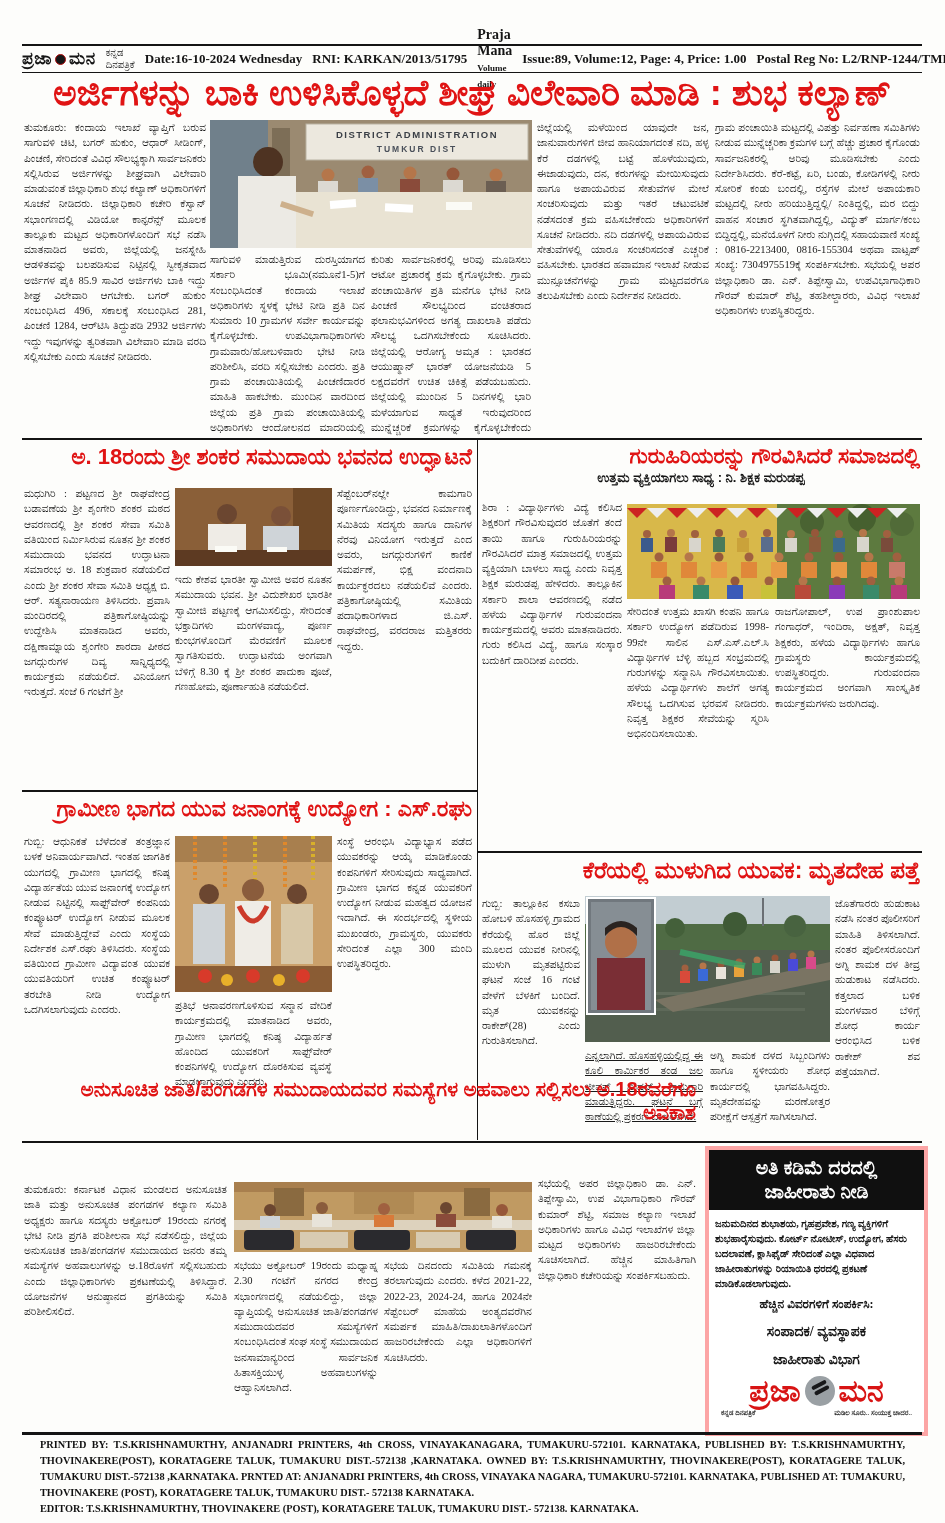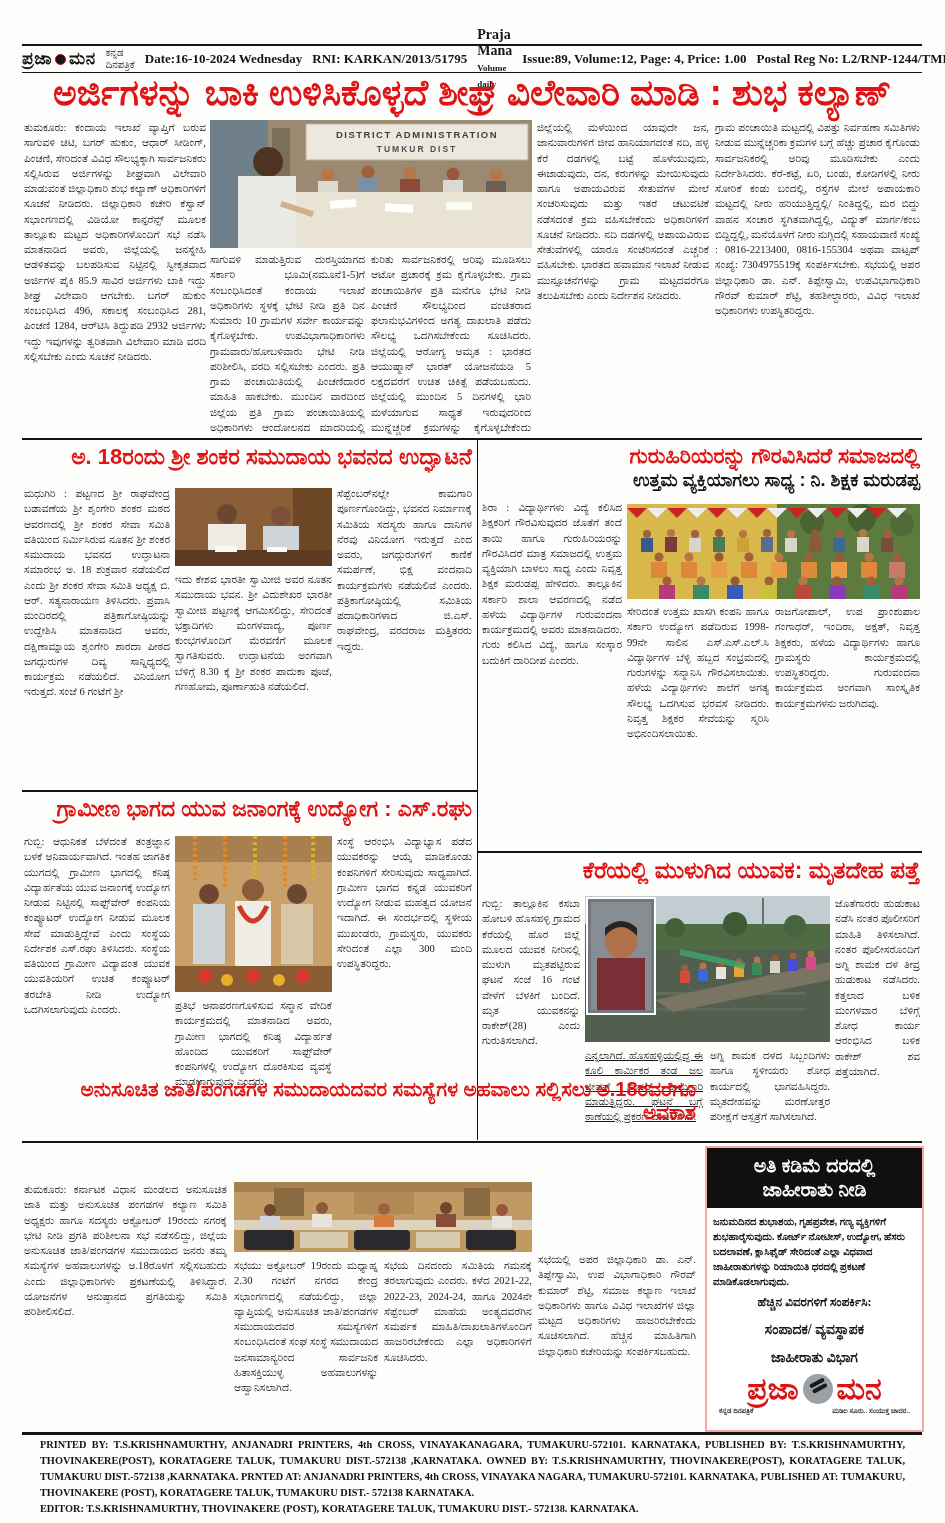--- a/index.html
+++ b/index.html
@@ -27,21 +27,21 @@
   .head-md{position:absolute;text-align:right;font-family:"Liberation Sans",sans-serif;
            font-weight:800;color:#e01414;}
   .head-sub{position:absolute;text-align:center;font-family:"Liberation Sans",sans-serif;
             font-weight:800;color:#141414;}
   
   .col{position:absolute;text-align:justify;font-size:10.6px;line-height:1.44;
        color:#1a1a1a;overflow:hidden;word-break:break-word;}
   .photo{position:absolute;overflow:hidden;background:#86efac;}
   .photo svg{display:block;width:100%;height:100%;}
   
-  #ad{position:absolute;left:705px;top:1146px;width:215px;height:282px;border:2px solid #fca5a5;
+  #ad{position:absolute;left:705px;top:1146px;width:215px;height:282px;border:4px solid #fca5a5;
       background:#fff;display:flex;flex-direction:column;align-items:stretch;}
   #ad .ad-head{background:#101010;color:#fff;text-align:center;font-family:"Liberation Sans",sans-serif;
       font-weight:800;font-size:19px;line-height:1.25;padding:6px 2px;}
   #ad .ad-body{font-size:10px;line-height:1.5;text-align:left;padding:6px 6px 2px 6px;font-weight:bold;}
   #ad .ad-contact{font-size:12px;font-weight:bold;text-align:center;margin-top:4px;}
   #ad .ad-role{font-size:14px;font-weight:bold;text-align:center;margin-top:12px;}
   .ad-logo{display:flex;align-items:center;justify-content:center;gap:4px;margin-top:6px;}
   .ad-logo .t{font-family:"Liberation Sans",sans-serif;font-weight:800;font-size:30px;color:#d81414;}
   .ad-emblem{width:30px;height:30px;border-radius:50%;background:#9aa0a4;position:relative;flex:0 0 auto;}
   .ad-emblem::after{content:"";position:absolute;left:6px;top:7px;width:16px;height:4px;background:#17181a;
@@ -131,26 +131,26 @@
           <rect x="33" y="36" width="38" height="30" fill="#efece6"></rect>
         <circle cx="106" cy="28" r="10" fill="#7a5038"></circle>
           <rect x="88" y="38" width="36" height="28" fill="#cfd4d8"></rect>
         <rect x="0" y="62" width="157" height="16" fill="#5d3a22"></rect>
         <rect x="40" y="58" width="22" height="6" fill="#fbfbf6"></rect>
         <rect x="92" y="59" width="20" height="5" fill="#fbfbf6"></rect>
       </svg>
     </div>
 
     <div class="col" style="left:175px;top:572px;width:157px;height:214px;">ಇದು ಕೇಶವ ಭಾರತೀ ಸ್ವಾಮೀಜಿ ಅವರ ನೂತನ ಸಮುದಾಯ ಭವನ. ಶ್ರೀ ವಿದುಶೇಖರ ಭಾರತೀ ಸ್ವಾಮೀಜಿ ಪಟ್ಟಣಕ್ಕೆ ಆಗಮಿಸಲಿದ್ದು, ಸೇರಿದಂತೆ ಭಕ್ತಾದಿಗಳು ಮಂಗಳವಾದ್ಯ, ಪೂರ್ಣ ಕುಂಭಗಳೊಂದಿಗೆ ಮೆರವಣಿಗೆ ಮೂಲಕ ಸ್ವಾಗತಿಸುವರು. ಉದ್ಘಾಟನೆಯ ಅಂಗವಾಗಿ ಬೆಳಿಗ್ಗೆ 8.30 ಕ್ಕೆ ಶ್ರೀ ಶಂಕರ ಪಾದುಕಾ ಪೂಜೆ, ಗಣಹೋಮ, ಪೂರ್ಣಾಹುತಿ ನಡೆಯಲಿದೆ.</div>
-    <div class="col" style="left:337px;top:486px;width:135px;height:300px;">ಸೆಪ್ಟೆಂಬರ್‌ನಲ್ಲೇ ಕಾಮಗಾರಿ ಪೂರ್ಣಗೊಂಡಿದ್ದು, ಭವನದ ನಿರ್ಮಾಣಕ್ಕೆ ಸಮಿತಿಯ ಸದಸ್ಯರು ಹಾಗೂ ದಾನಿಗಳ ನೆರವು ವಿನಿಯೋಗ ಇರುತ್ತದೆ ಎಂದ ಅವರು, ಜಗದ್ಗುರುಗಳಿಗೆ ಕಾಣಿಕೆ ಸಮರ್ಪಣೆ, ಭಿಕ್ಷ ವಂದನಾದಿ ಕಾರ್ಯಕ್ರಮಗಳು ನಡೆಯಲಿವೆ ಎಂದರು. ಪತ್ರಿಕಾಗೋಷ್ಠಿಯಲ್ಲಿ ಸಮಿತಿಯ ಪದಾಧಿಕಾರಿಗಳಾದ ಜಿ.ಎಸ್. ರಾಘವೇಂದ್ರ, ವರದರಾಜ ಮತ್ತಿತರರು ಇದ್ದರು.</div>
+    <div class="col" style="left:337px;top:486px;width:135px;height:300px;">ಸೆಪ್ಟೆಂಬರ್‌ನಲ್ಲೇ ಕಾಮಗಾರಿ ಪೂರ್ಣಗೊಂಡಿದ್ದು, ಭವನದ ನಿರ್ಮಾಣಕ್ಕೆ ಸಮಿತಿಯ ಸದಸ್ಯರು ಹಾಗೂ ದಾನಿಗಳ ನೆರವು ವಿನಿಯೋಗ ಇರುತ್ತದೆ ಎಂದ ಅವರು, ಜಗದ್ಗುರುಗಳಿಗೆ ಕಾಣಿಕೆ ಸಮರ್ಪಣೆ, ಭಿಕ್ಷ ವಂದನಾದಿ ಕಾರ್ಯಕ್ಧರದಲು ನಡೆಯಲಿವೆ ಎಂದರು. ಪತ್ರಿಕಾಗೋಷ್ಠಿಯಲ್ಲಿ ಸಮಿತಿಯ ಪದಾಧಿಕಾರಿಗಳಾದ ಜಿ.ಎಸ್. ರಾಘವೇಂದ್ರ, ವರದರಾಜ ಮತ್ತಿತರರು ಇದ್ದರು.</div>
   </div>
 
   <div>
     <div class="head-md" style="left:482px;top:444px;width:438px;font-size:21px;">ಗುರುಹಿರಿಯರನ್ನು ಗೌರವಿಸಿದರೆ ಸಮಾಜದಲ್ಲಿ</div>
-    <div class="head-sub" style="left:482px;top:470px;width:438px;font-size:18px;text-align:right;">ಉತ್ತಮ ವ್ಯಕ್ತಿಯಾಗಲು ಸಾಧ್ಯ : ನಿ. ಶಿಕ್ಷಕ ಮರುಡಪ್ಪ</div>
+    <div class="head-sub" style="left:482px;top:470px;width:438px;font-size:13px;">ಉತ್ತಮ ವ್ಯಕ್ತಿಯಾಗಲು ಸಾಧ್ಯ : ನಿ. ಶಿಕ್ಷಕ ಮರುಡಪ್ಪ</div>
     <div class="col" style="left:482px;top:500px;width:140px;height:348px;">ಶಿರಾ : ವಿದ್ಯಾರ್ಥಿಗಳು ವಿದ್ಯೆ ಕಲಿಸಿದ ಶಿಕ್ಷಕರಿಗೆ ಗೌರವಿಸುವುದರ ಜೊತೆಗೆ ತಂದೆ ತಾಯಿ ಹಾಗೂ ಗುರುಹಿರಿಯರನ್ನು ಗೌರವಿಸಿದರೆ ಮಾತ್ರ ಸಮಾಜದಲ್ಲಿ ಉತ್ತಮ ವ್ಯಕ್ತಿಯಾಗಿ ಬಾಳಲು ಸಾಧ್ಯ ಎಂದು ನಿವೃತ್ತ ಶಿಕ್ಷಕ ಮರುಡಪ್ಪ ಹೇಳಿದರು. ತಾಲ್ಲೂಕಿನ ಸರ್ಕಾರಿ ಶಾಲಾ ಆವರಣದಲ್ಲಿ ನಡೆದ ಹಳೆಯ ವಿದ್ಯಾರ್ಥಿಗಳ ಗುರುವಂದನಾ ಕಾರ್ಯಕ್ರಮದಲ್ಲಿ ಅವರು ಮಾತನಾಡಿದರು. ಗುರು ಕಲಿಸಿದ ವಿದ್ಯೆ, ಹಾಗೂ ಸಂಸ್ಕಾರ ಬದುಕಿಗೆ ದಾರಿದೀಪ ಎಂದರು.</div>
 
     <div class="photo" style="left:627px;top:504px;width:293px;height:95px;">
       <svg viewBox="0 0 293 95" preserveAspectRatio="none">
         <rect width="293" height="95" fill="#d8b84a"></rect>
         <rect x="150" y="0" width="143" height="95" fill="#5d7a3f"></rect>
         <circle cx="185" cy="18" r="12" fill="#4a6332"></circle>
           <circle cx="235" cy="14" r="14" fill="#46602f"></circle>
           <circle cx="275" cy="20" r="12" fill="#516b38"></circle>
         <polygon points="0,4 10,14 20,4" fill="#cc2222"></polygon>
@@ -349,21 +349,21 @@
         <rect x="10" y="48" width="50" height="20" rx="4" fill="#2a2a2e"></rect>
         <rect x="120" y="48" width="56" height="20" rx="4" fill="#2a2a2e"></rect>
         <rect x="232" y="48" width="50" height="20" rx="4" fill="#2a2a2e"></rect>
         <rect x="66" y="50" width="48" height="16" fill="#d8cbb2"></rect>
         <rect x="182" y="50" width="44" height="16" fill="#d8cbb2"></rect>
       </svg>
     </div>
 
     <div class="col" style="left:234px;top:1258px;width:144px;height:172px;">ಸಭೆಯು ಅಕ್ಟೋಬರ್ 19ರಂದು ಮಧ್ಯಾಹ್ನ 2.30 ಗಂಟೆಗೆ ನಗರದ ಕೇಂದ್ರ ಸಭಾಂಗಣದಲ್ಲಿ ನಡೆಯಲಿದ್ದು, ಜಿಲ್ಲಾ ವ್ಯಾಪ್ತಿಯಲ್ಲಿ ಅನುಸೂಚಿತ ಜಾತಿ/ಪಂಗಡಗಳ ಸಮುದಾಯದವರ ಸಮಸ್ಯೆಗಳಿಗೆ ಸಂಬಂಧಿಸಿದಂತೆ ಸಂಘ ಸಂಸ್ಥೆ ಸಮುದಾಯದ ಜನಸಾಮಾನ್ಯರಿಂದ ಸಾರ್ವಜನಿಕ ಹಿತಾಸಕ್ತಿಯುಳ್ಳ ಅಹವಾಲುಗಳನ್ನು ಆಹ್ವಾನಿಸಲಾಗಿದೆ.</div>
     <div class="col" style="left:384px;top:1258px;width:148px;height:172px;">ಸಭೆಯ ದಿನದಂದು ಸಮಿತಿಯ ಗಮನಕ್ಕೆ ತರಲಾಗುವುದು ಎಂದರು. ಕಳೆದ 2021-22, 2022-23, 2024-24, ಹಾಗೂ 2024ನೇ ಸೆಪ್ಟೆಂಬರ್ ಮಾಹೆಯ ಅಂತ್ಯದವರೆಗಿನ ಸಮರ್ಪಕ ಮಾಹಿತಿ/ದಾಖಲಾತಿಗಳೊಂದಿಗೆ ಹಾಜರಿರಬೇಕೆಂದು ಎಲ್ಲಾ ಅಧಿಕಾರಿಗಳಿಗೆ ಸೂಚಿಸಿದರು.</div>
-    <div class="col" style="left:538px;top:1252px;width:158px;height:248px;">ಸಭೆಯಲ್ಲಿ ಅಪರ ಜಿಲ್ಲಾಧಿಕಾರಿ ಡಾ. ಎನ್. ತಿಪ್ಪೇಸ್ವಾಮಿ, ಉಪ ವಿಭಾಗಾಧಿಕಾರಿ ಗೌರವ್ ಕುಮಾರ್ ಶೆಟ್ಟಿ, ಸಮಾಜ ಕಲ್ಯಾಣ ಇಲಾಖೆ ಅಧಿಕಾರಿಗಳು ಹಾಗೂ ವಿವಿಧ ಇಲಾಖೆಗಳ ಜಿಲ್ಲಾ ಮಟ್ಟದ ಅಧಿಕಾರಿಗಳು ಹಾಜರಿರಬೇಕೆಂದು ಸೂಚಿಸಲಾಗಿದೆ. ಹೆಚ್ಚಿನ ಮಾಹಿತಿಗಾಗಿ ಜಿಲ್ಲಾಧಿಕಾರಿ ಕಚೇರಿಯನ್ನು ಸಂಪರ್ಕಿಸಬಹುದು.</div>
+    <div class="col" style="left:538px;top:1176px;width:158px;height:248px;">ಸಭೆಯಲ್ಲಿ ಅಪರ ಜಿಲ್ಲಾಧಿಕಾರಿ ಡಾ. ಎನ್. ತಿಪ್ಪೇಸ್ವಾಮಿ, ಉಪ ವಿಭಾಗಾಧಿಕಾರಿ ಗೌರವ್ ಕುಮಾರ್ ಶೆಟ್ಟಿ, ಸಮಾಜ ಕಲ್ಯಾಣ ಇಲಾಖೆ ಅಧಿಕಾರಿಗಳು ಹಾಗೂ ವಿವಿಧ ಇಲಾಖೆಗಳ ಜಿಲ್ಲಾ ಮಟ್ಟದ ಅಧಿಕಾರಿಗಳು ಹಾಜರಿರಬೇಕೆಂದು ಸೂಚಿಸಲಾಗಿದೆ. ಹೆಚ್ಚಿನ ಮಾಹಿತಿಗಾಗಿ ಜಿಲ್ಲಾಧಿಕಾರಿ ಕಚೇರಿಯನ್ನು ಸಂಪರ್ಕಿಸಬಹುದು.</div>
   </div>
 
   <div id="ad">
     <div class="ad-head">
       <div>ಅತಿ ಕಡಿಮೆ ದರದಲ್ಲಿ</div>
       <div>ಜಾಹೀರಾತು ನೀಡಿ</div>
     </div>
     <div class="ad-body">ಜನುಮದಿನದ ಶುಭಾಶಯ, ಗೃಹಪ್ರವೇಶ, ಗಣ್ಯ ವ್ಯಕ್ತಿಗಳಿಗೆ ಶುಭಹಾರೈಸುವುದು. ಕೋರ್ಟ್ ನೋಟೀಸ್, ಉದ್ಯೋಗ, ಹೆಸರು ಬದಲಾವಣೆ, ಕ್ಲಾಸಿಫೈಡ್ ಸೇರಿದಂತೆ ಎಲ್ಲಾ ವಿಧವಾದ ಜಾಹೀರಾತುಗಳನ್ನು ರಿಯಾಯಿತಿ ಧರದಲ್ಲಿ ಪ್ರಕಟಣೆ ಮಾಡಿಕೊಡಲಾಗುವುದು.</div>
     <div class="ad-contact">ಹೆಚ್ಚಿನ ವಿವರಗಳಿಗೆ ಸಂಪರ್ಕಿಸಿ:</div>
     <div class="ad-role">ಸಂಪಾದಕ/ ವ್ಯವಸ್ಥಾಪಕ</div>

